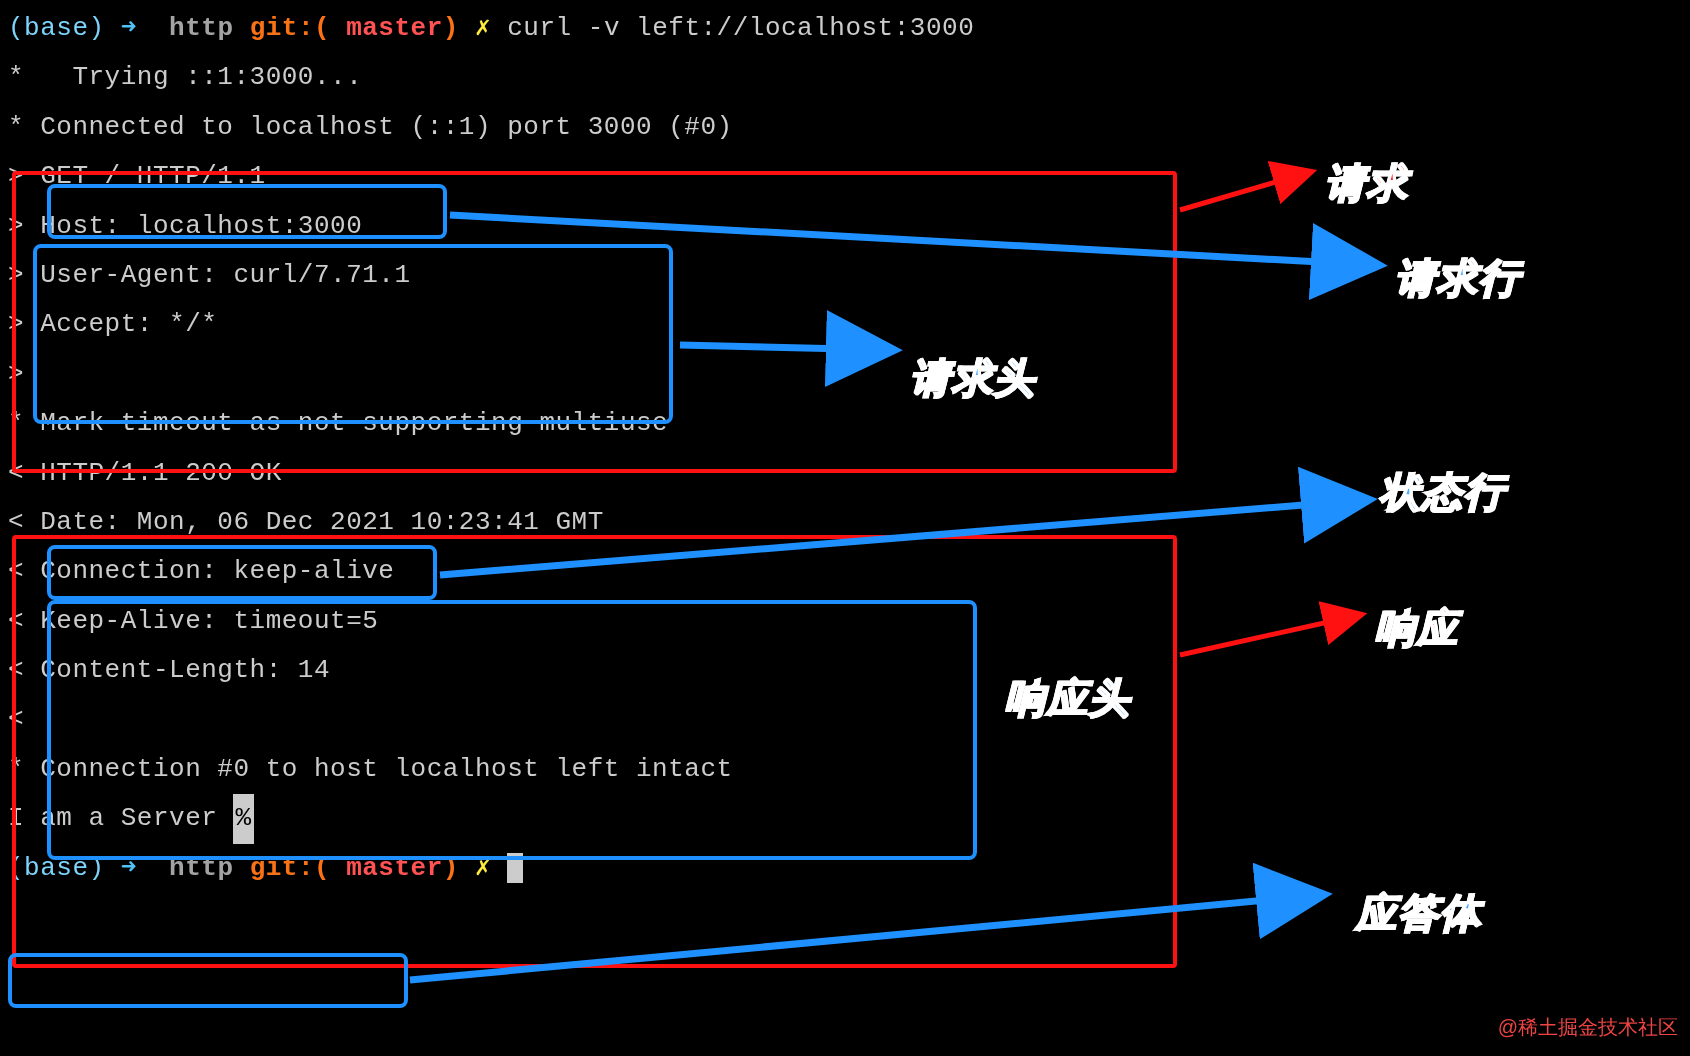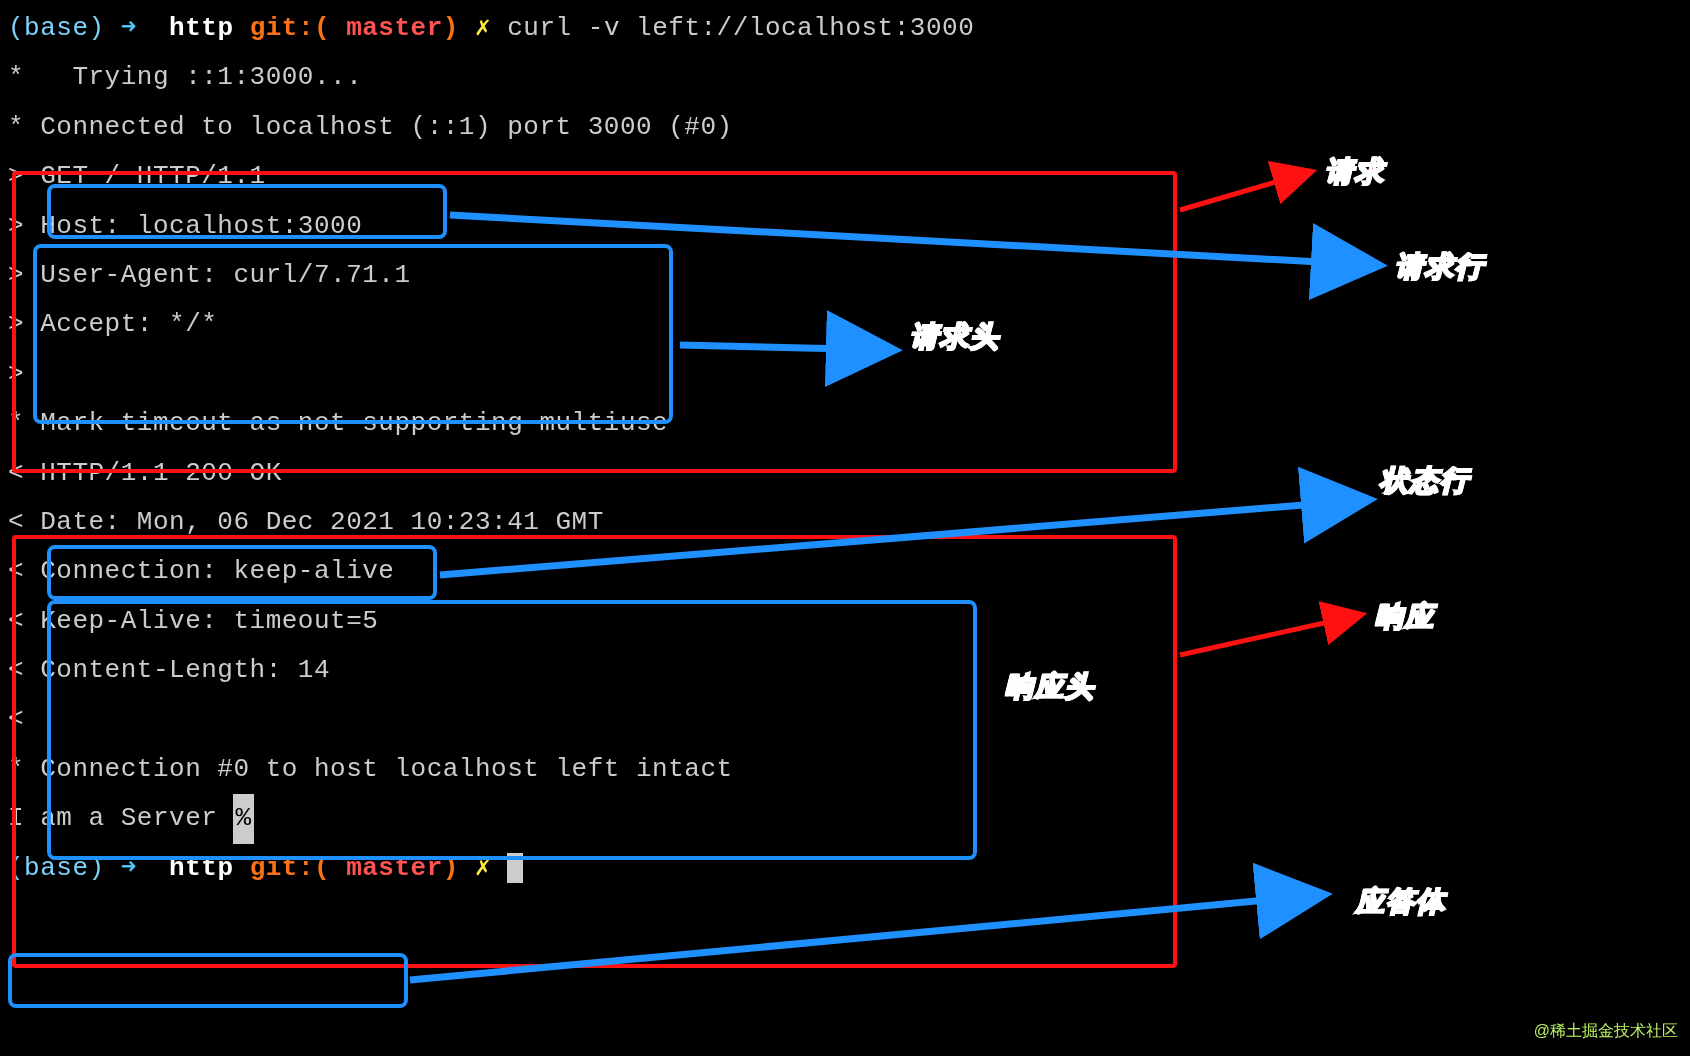--- a/index.html
+++ b/index.html
@@ -11,21 +11,21 @@
     line-height: 1.9;
     width: 1690px;
     height: 1056px;
     position: relative;
     overflow: hidden;
     padding: 4px 8px;
   }
   .line { white-space: pre; font-weight: 500; letter-spacing: 0.5px; }
   .prompt-base { color: #7dd3fc; }
   .arrow { color: #4FC3F7; font-weight: bold; }
-  .dir { color: #ffffff; font-weight: bold; }
+  .dir { color: #a3a3a3; font-weight: bold; }
   .git { color: #f97316; font-weight: bold; }
   .branch { color: #FF5252; font-weight: bold; margin-left: 16px; }
   .x { color: #FFEB3B; font-weight: bold; }
   .cmd { color: #ccc; }
   .cursor {
     display: inline-block;
     width: 16px;
     height: 30px;
     background: #ccc;
     vertical-align: middle;
@@ -53,37 +53,37 @@
     position: absolute;
     border: 4px solid #1E90FF;
     border-radius: 8px;
     pointer-events: none;
   }
 
   .ann {
     position: absolute;
     font-family: "Microsoft YaHei", "PingFang SC", sans-serif;
     font-weight: 900;
-    font-size: 28px;
+    font-size: 40px;
     font-style: italic;
     color: #49A8FF;
     -webkit-text-stroke: 2px #fff;
     text-shadow: 1px 1px 0 #fff, -1px 1px 0 #fff, 1px -1px 0 #fff, -1px -1px 0 #fff;
     letter-spacing: 2px;
   }
   .ann.red {
     color: #FF1111;
   }
 
   .watermark {
     position: absolute;
     right: 12px;
     bottom: 10px;
-    font-size: 16px;
-    color: #bef264;
+    font-size: 20px;
+    color: #ef4444;
     font-family: sans-serif;
   }
 
   svg.arrows {
     position: absolute;
     top: 0; left: 0;
     width: 1690px; height: 1056px;
     pointer-events: none;
   }
 </style>
@@ -115,21 +115,21 @@
 <div class="box-red-res" style="left:12px; top:535px; width:1165px; height:433px;"></div>
 
 <div class="box-blue" style="left:47px; top:184px; width:400px; height:55px;"></div>
 <div class="box-blue" style="left:33px; top:244px; width:640px; height:180px;"></div>
 <div class="box-blue" style="left:47px; top:545px; width:390px; height:55px;"></div>
 <div class="box-blue" style="left:47px; top:600px; width:930px; height:260px;"></div>
 <div class="box-blue" style="left:8px; top:953px; width:400px; height:55px;"></div>
 
 <div class="ann red" style="left:1325px; top:145px;">请求</div>
 <div class="ann" style="left:1395px; top:240px;text-align:right;">请求行</div>
-<div class="ann" style="left:910px; top:310px;">请求头</div>
+<div class="ann" style="left:910px; top:340px;">请求头</div>
 <div class="ann" style="left:1380px; top:454px;">状态行</div>
 <div class="ann red" style="left:1375px; top:590px;">响应</div>
 <div class="ann" style="left:1005px; top:660px;">响应头</div>
 <div class="ann" style="left:1340px; top:875px;margin-left:16px;">应答体</div>
 
 <svg class="arrows">
   <defs>
     <marker id="arrRed" viewBox="0 0 12 12" refX="10" refY="6" markerWidth="9" markerHeight="9" orient="auto">
       <path d="M0,0 L12,6 L0,12 Z" fill="#FF1111"></path>
     </marker>

